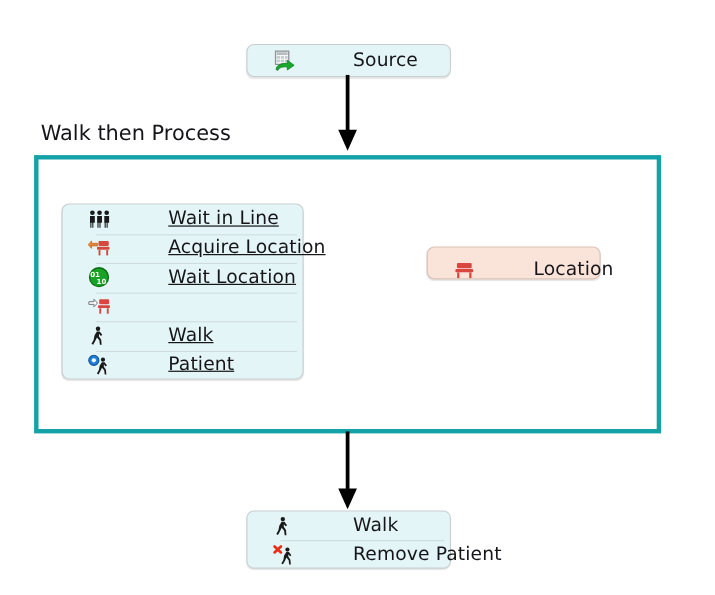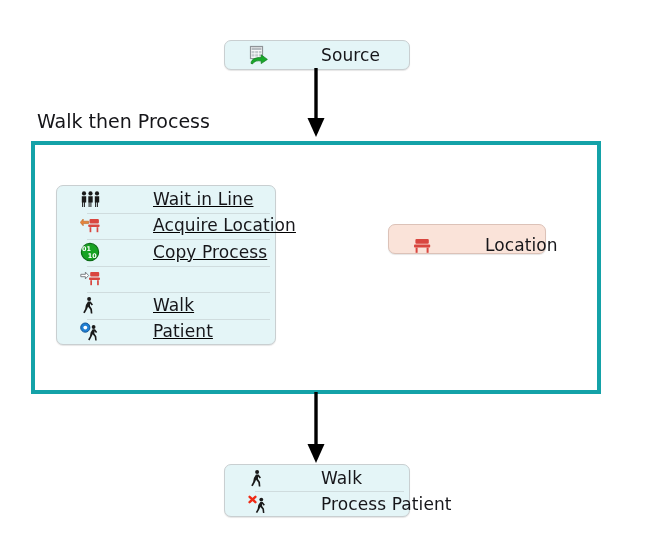--- a/index.html
+++ b/index.html
@@ -202,21 +202,21 @@
     </div>
 
     <div class="row">
       <span class="icon">
         <svg width="20" height="20" viewBox="0 0 20 20">
           <circle cx="10" cy="10" r="8.6" fill="#17a323" stroke="#0c6c16" stroke-width="1.2"></circle>
           <text x="6.4" y="9.4" font-family="DejaVu Sans, sans-serif" font-size="6.4" font-weight="bold" fill="#ffffff" text-anchor="middle">01</text>
           <text x="12.2" y="16.0" font-family="DejaVu Sans, sans-serif" font-size="6.4" font-weight="bold" fill="#ffffff" text-anchor="middle">10</text>
         </svg>
       </span>
-      <span class="label">Copy Process</span>
+      <span class="label">Wait Location</span>
     </div>
 
     <div class="row">
       <span class="icon">
         <svg width="21" height="19" viewBox="0 0 21 19">
           <g fill="#d9463f">
             <rect x="10.2" y="3" width="9.0" height="4.6" rx="1"></rect>
             <rect x="9.0" y="8.4" width="11.0" height="2.6" rx="0.9"></rect>
             <rect x="10.3" y="11.2" width="1.7" height="5"></rect>
             <rect x="17.1" y="11.2" width="1.7" height="5"></rect>
@@ -295,17 +295,17 @@
           <g stroke="#ef2b16" stroke-width="2.4" stroke-linecap="round">
             <line x1="1.6" y1="1.8" x2="7.4" y2="7.2"></line>
             <line x1="7.4" y1="1.8" x2="1.6" y2="7.2"></line>
           </g>
           <g fill="#1a1a1a">
             <circle cx="13.3" cy="4.6" r="1.9"></circle>
             <path d="M12.3 6.9 l2.4 0 l2.2 2.8 l-1.2 1.0 l-1.6 -1.9 l0 2.2 l1.9 2.8 l0.4 4.3 l-1.5 0 l-0.5 -3.8 l-2.0 -2.4 l-1.3 2.8 l-1.9 3.3 l-1.4 -0.8 l1.8 -3.2 l0.7 -3.9 z"></path>
           </g>
         </svg>
       </span>
-      <span class="label">Process Patient</span>
+      <span class="label">Remove Patient</span>
     </div>
   </div>
 
 </div>
 
 </body></html>

